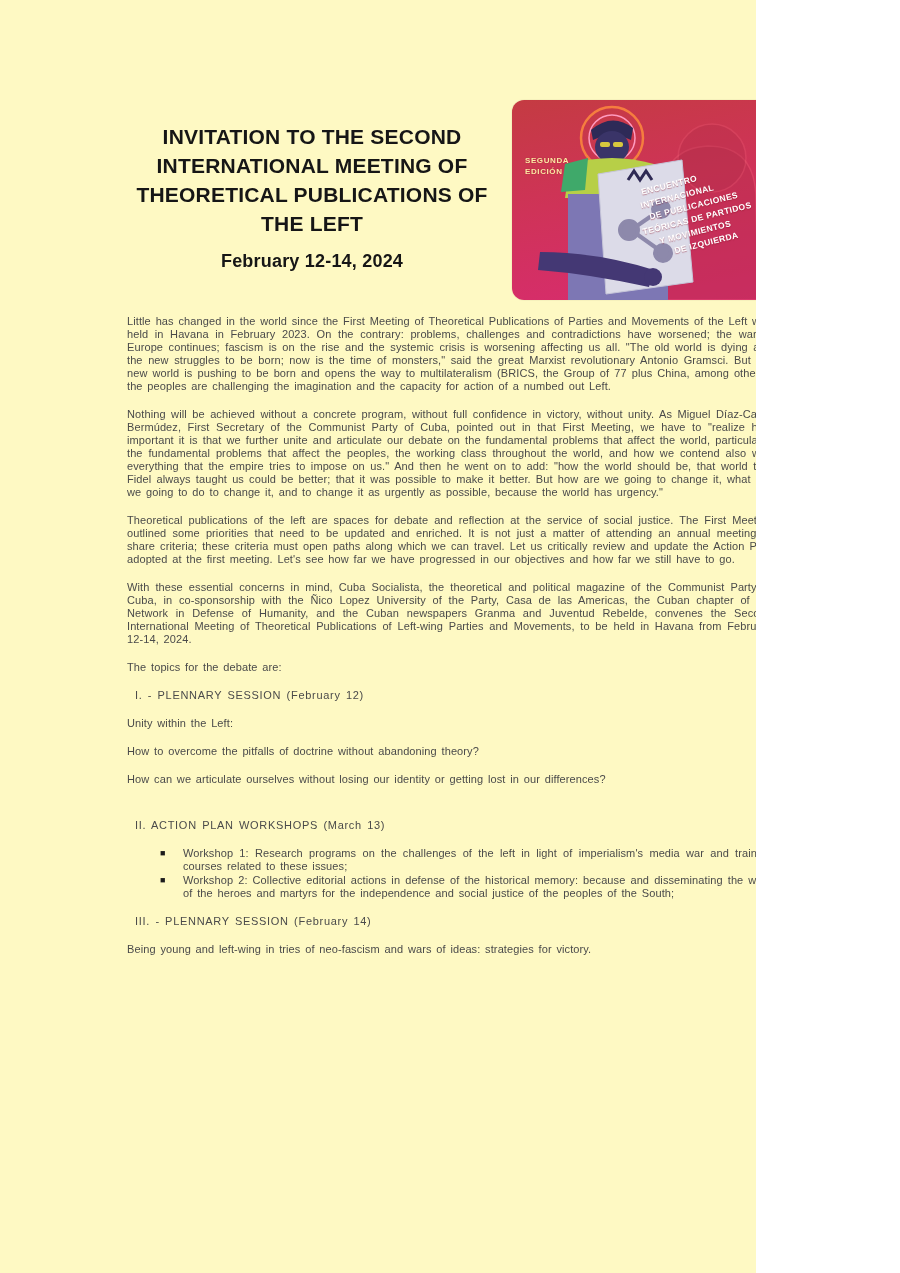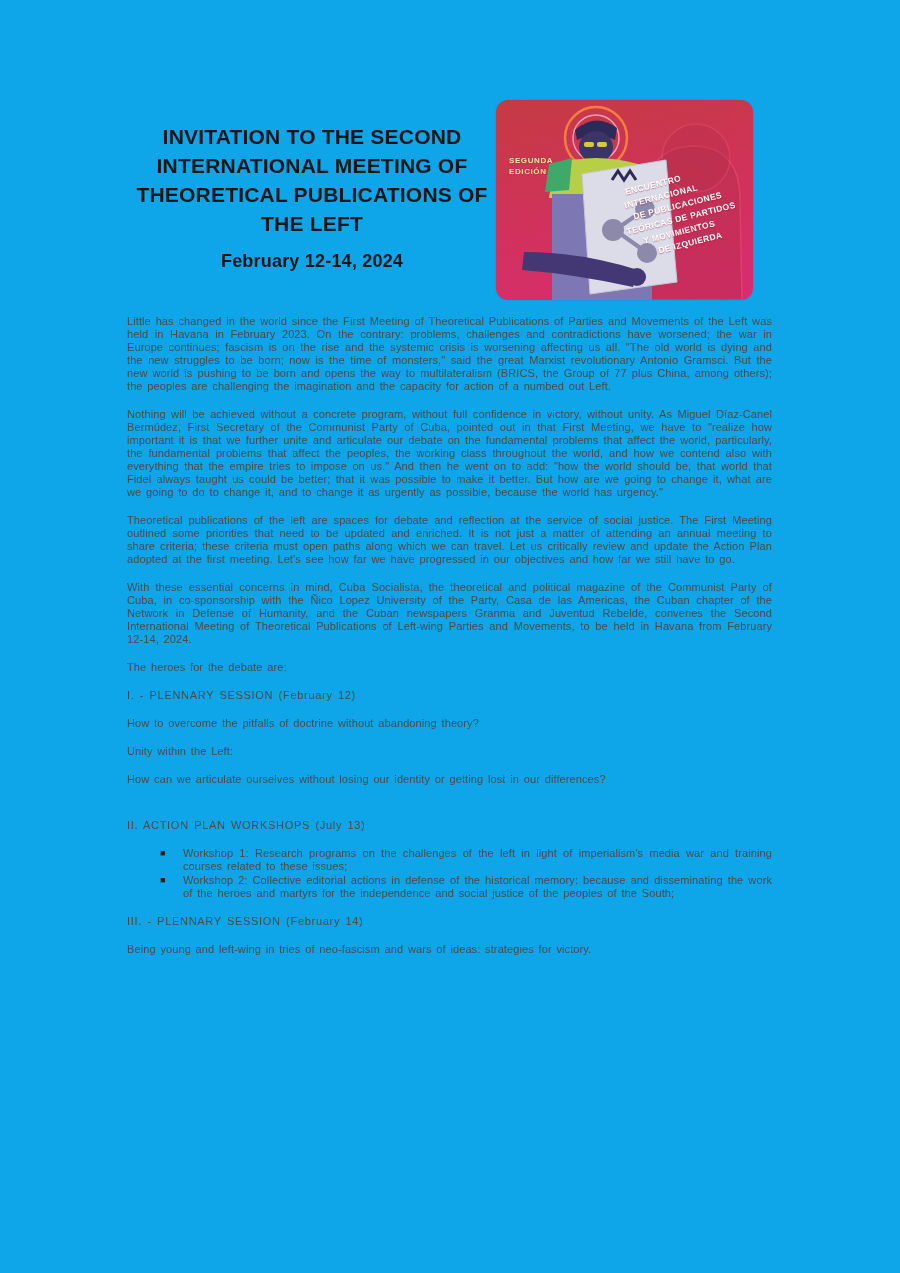--- a/index.html
+++ b/index.html
@@ -1,23 +1,23 @@
 <!DOCTYPE html>
 <html><head>
 <meta charset="utf-8">
 <style>
   * { margin: 0; padding: 0; box-sizing: border-box; }
   html, body { background: #ffffff; }
   body { font-family: "Liberation Sans", sans-serif; }
 
   .page {
     position: relative;
-    width: 900px;
+    width: 756px;
     height: 1273px;
-    background: #0ea5e9;
+    background: #fef9c3;
     overflow: hidden;
   }
 
   
   .title-block {
     position: absolute;
     top: 122px;
     left: 113px;
     width: 398px;
     text-align: center;
@@ -33,21 +33,21 @@
     margin-top: 13px;
     font-size: 18px;
     font-weight: 700;
     letter-spacing: 0.2px;
   }
 
   
   .poster {
     position: absolute;
     top: 100px;
-    left: 496px;
+    left: 512px;
     width: 257px;
     height: 200px;
     border-radius: 12px;
     overflow: hidden;
     background: linear-gradient(168deg, #c43b42 0%, #cf3358 45%, #d92b72 100%);
     box-shadow: 0 0 0 1px rgba(0,0,0,0.03);
     padding-left: 36px;
   }
   .poster svg { position: absolute; inset: 0; display: block; }
   .poster-edition {
@@ -92,21 +92,21 @@
     left: 127px;
     width: 645px;
     color: #4a4a4a;
     font-size: 11px;
     line-height: 13px;
     letter-spacing: 0.1px;
     word-spacing: 1.6px;
   }
   .content p { margin-bottom: 15px; }
   .content p.justified { text-align: justify; }
-  .content p.heading { letter-spacing: 0.7px; }
+  .content p.heading { letter-spacing: 0.7px; margin-left: 8px; }
   .gap-top { margin-top: 33px; }
 
   ul.workshops {
     list-style: none;
     margin: 0 0 15px 0;
   }
   ul.workshops li {
     position: relative;
     padding-left: 56px;
     text-align: justify;
@@ -176,28 +176,28 @@
       <span>DE IZQUIERDA</span>
     </div>
   </figure>
 
   <main class="content">
     <p class="justified">Little has changed in the world since the First Meeting of Theoretical Publications of Parties and Movements of the Left was held in Havana in February 2023. On the contrary: problems, challenges and contradictions have worsened; the war in Europe continues; fascism is on the rise and the systemic crisis is worsening affecting us all. "The old world is dying and the new struggles to be born; now is the time of monsters," said the great Marxist revolutionary Antonio Gramsci. But the new world is pushing to be born and opens the way to multilateralism (BRICS, the Group of 77 plus China, among others); the peoples are challenging the imagination and the capacity for action of a numbed out Left.</p>
     <p class="justified">Nothing will be achieved without a concrete program, without full confidence in victory, without unity. As Miguel Díaz-Canel Bermúdez, First Secretary of the Communist Party of Cuba, pointed out in that First Meeting, we have to "realize how important it is that we further unite and articulate our debate on the fundamental problems that affect the world, particularly, the fundamental problems that affect the peoples, the working class throughout the world, and how we contend also with everything that the empire tries to impose on us." And then he went on to add: "how the world should be, that world that Fidel always taught us could be better; that it was possible to make it better. But how are we going to change it, what are we going to do to change it, and to change it as urgently as possible, because the world has urgency."</p>
     <p class="justified">Theoretical publications of the left are spaces for debate and reflection at the service of social justice. The First Meeting outlined some priorities that need to be updated and enriched. It is not just a matter of attending an annual meeting to share criteria; these criteria must open paths along which we can travel. Let us critically review and update the Action Plan adopted at the first meeting. Let's see how far we have progressed in our objectives and how far we still have to go.</p>
     <p class="justified">With these essential concerns in mind, Cuba Socialista, the theoretical and political magazine of the Communist Party of Cuba, in co-sponsorship with the Ñico Lopez University of the Party, Casa de las Americas, the Cuban chapter of the Network in Defense of Humanity, and the Cuban newspapers Granma and Juventud Rebelde, convenes the Second International Meeting of Theoretical Publications of Left-wing Parties and Movements, to be held in Havana from February 12-14, 2024.</p>
 
-    <p>The heroes for the debate are:</p>
+    <p>The topics for the debate are:</p>
 
     <p class="heading">I. - PLENNARY SESSION (February 12)</p>
+    <p>Unity within the Left:</p>
     <p>How to overcome the pitfalls of doctrine without abandoning theory?</p>
-    <p>Unity within the Left:</p>
     <p>How can we articulate ourselves without losing our identity or getting lost in our differences?</p>
 
-    <p class="heading gap-top">II. ACTION PLAN WORKSHOPS (July 13)</p>
+    <p class="heading gap-top">II. ACTION PLAN WORKSHOPS (March 13)</p>
     <ul class="workshops">
       <li>
         <span class="bullet">■</span>
         <span class="li-text">Workshop 1: Research programs on the challenges of the left in light of imperialism's media war and training courses related to these issues;</span>
       </li>
       <li>
         <span class="bullet">■</span>
         <span class="li-text">Workshop 2: Collective editorial actions in defense of the historical memory: because and disseminating the work of the heroes and martyrs for the independence and social justice of the peoples of the South;</span>
       </li>
     </ul>

